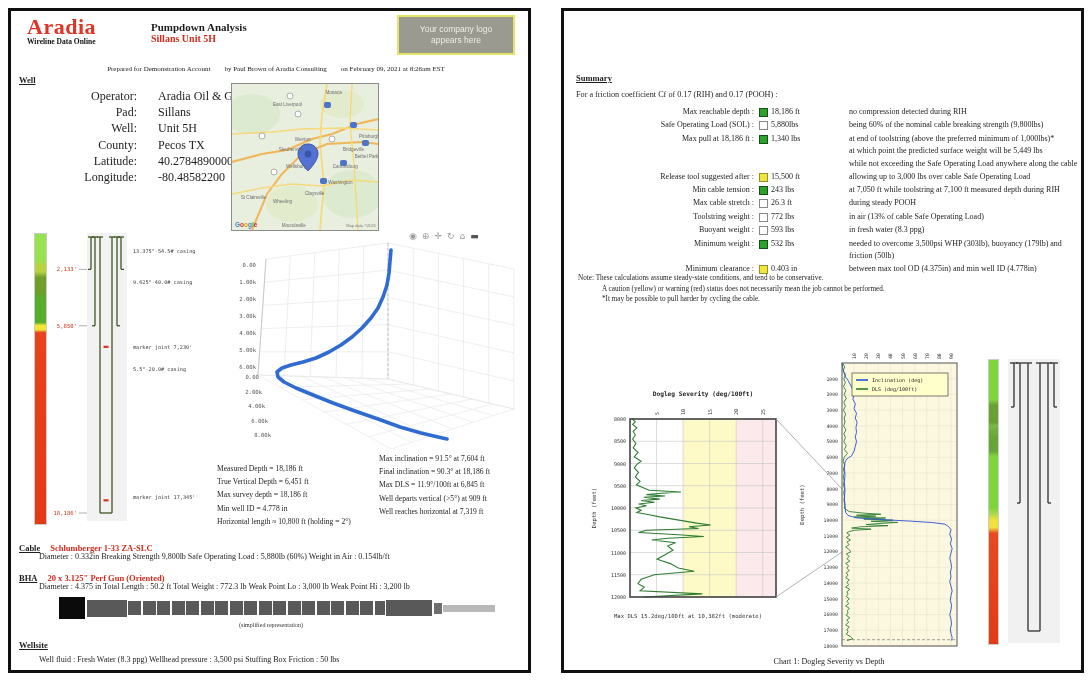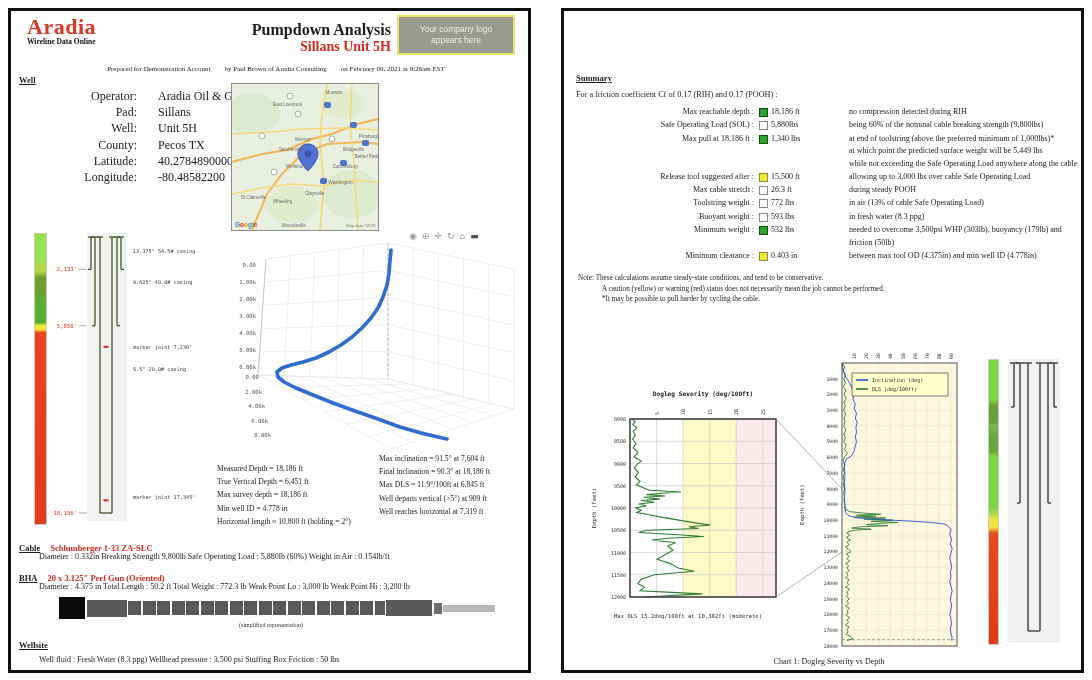--- a/index.html
+++ b/index.html
@@ -4,22 +4,22 @@
 <style>
   html,body{margin:0;padding:0;background:#fff;}
   body{width:1092px;height:680px;position:relative;font-family:"Liberation Serif",serif;color:#1d1d1d;}
   .page{position:absolute;top:8px;background:#fff;border:3px solid #101010;box-sizing:border-box;width:523px;height:665px;}
   #page1{left:8px;} #page2{left:561px;}
   .abs{position:absolute;}
   .h-underline{font-weight:bold;text-decoration:underline;font-size:8.5px;}
   .red{color:#d32b1c;}
   .logo-title{font-size:22px;font-weight:bold;color:#e03425;font-family:"Liberation Serif",serif;letter-spacing:.5px;line-height:20px;}
   .logo-sub{font-size:7.5px;font-weight:bold;color:#111;}
-  .doc-title{font-size:16px;font-weight:bold;text-align:right;}
-  .doc-sub{font-size:14px;font-weight:bold;text-align:right;color:#d32b1c;}
+  .doc-title{font-size:11px;font-weight:bold;text-align:left;}
+  .doc-sub{font-size:10px;font-weight:bold;text-align:left;color:#d32b1c;}
   .logo-box{background:#9a9a90;border:2px solid #e4e468;color:#eeeee4;font-size:8.5px;text-align:center;line-height:1.25;display:flex;align-items:center;justify-content:center;font-family:"Liberation Sans",sans-serif;}
   .prepared{font-size:7px;text-align:center;color:#222;}
   .prepared span{margin:0 7px;}
   .field-row{display:flex;line-height:16.2px;font-size:12px;gap:16px;}
   .field-label{width:118px;text-align:right;}
   .field-value{margin-left:5px;}
   .stats-line{font-size:7.6px;line-height:13.2px;white-space:nowrap;}
   .sec-line{font-size:8px;margin-top:2px;white-space:nowrap;}
   .sec-head .name{margin-left:10px;font-weight:bold;font-size:8.5px;}
   #bha-bar{display:flex;align-items:center;gap:1.5px;}
@@ -323,20 +323,28 @@
           <div>at which point the predicted surface weight will be 5,449 lbs</div>
           <div>while not exceeding the Safe Operating Load anywhere along the cable</div>
         </div>
       </div>
       <div class="sum-row">
         <div class="sum-label">Release tool suggested after :</div>
         <div class="sum-sq" style="background: rgb(240, 230, 58); border-color: rgb(143, 143, 47);"></div>
         <div class="sum-val">15,500 ft</div>
         <div class="sum-desc">
           <div>allowing up to 3,000 lbs over cable Safe Operating Load</div>
+        </div>
+      </div>
+      <div class="sum-row">
+        <div class="sum-label">Min cable tension :</div>
+        <div class="sum-sq" style="background: rgb(44, 161, 44); border-color: rgb(20, 82, 20);"></div>
+        <div class="sum-val">243 lbs</div>
+        <div class="sum-desc">
+          <div>at 7,050 ft while toolstring at 7,100 ft measured depth during RIH</div>
         </div>
       </div>
       <div class="sum-row">
         <div class="sum-label">Max cable stretch :</div>
         <div class="sum-sq" style="background: rgb(255, 255, 255); border-color: rgb(136, 136, 136);"></div>
         <div class="sum-val">26.3 ft</div>
         <div class="sum-desc">
           <div>during steady POOH</div>
         </div>
       </div>

